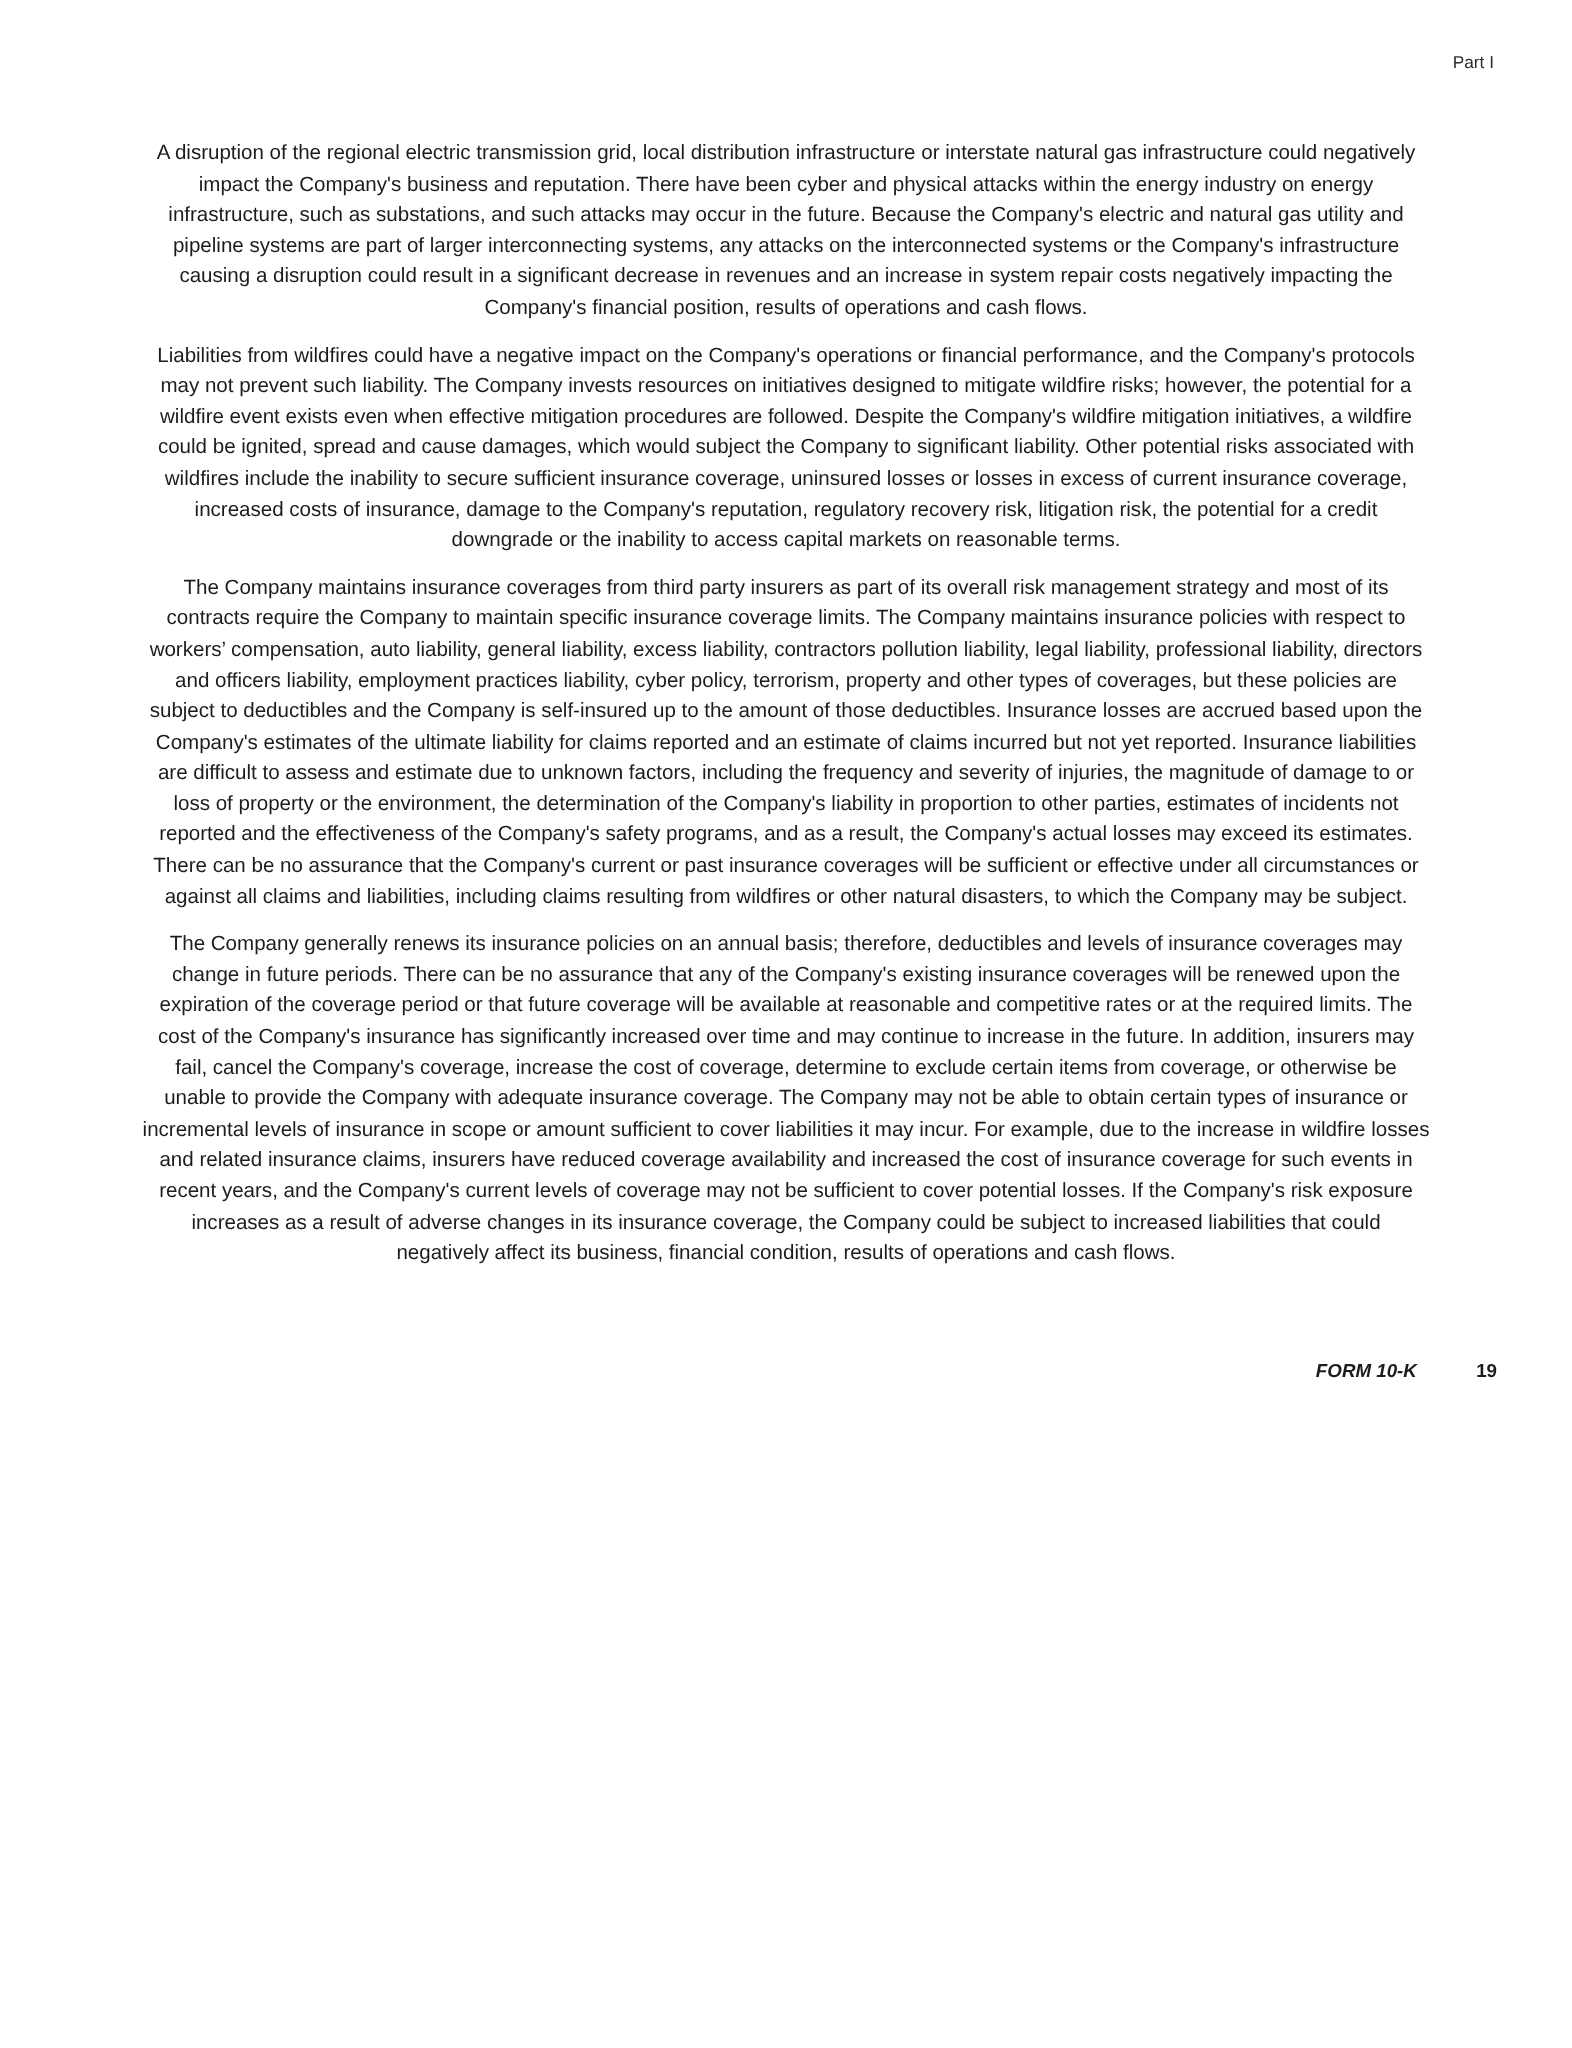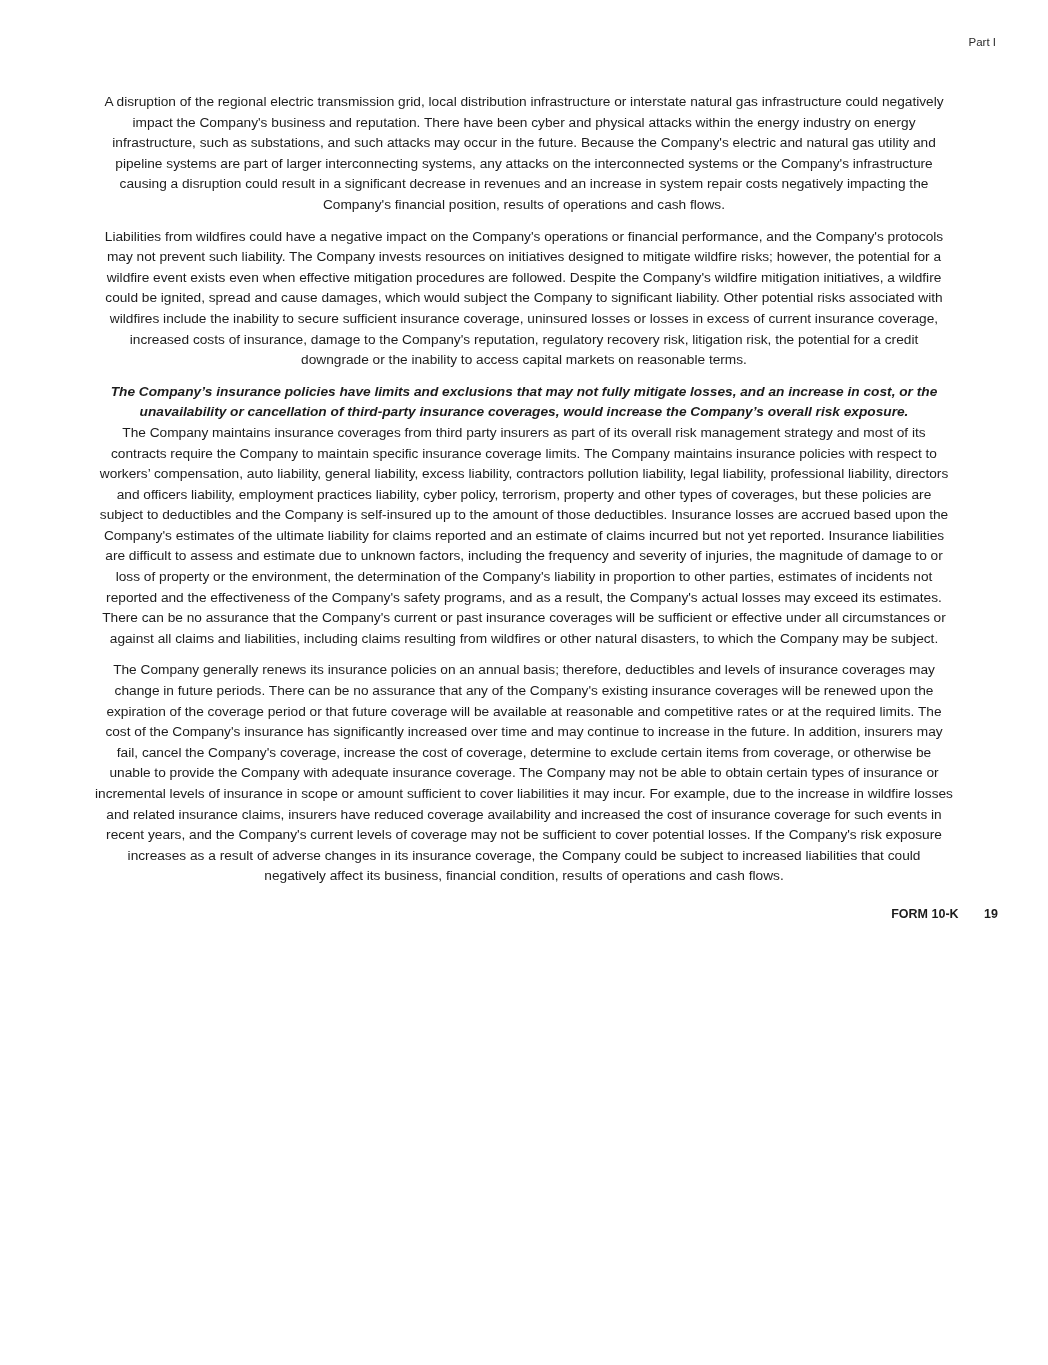--- a/index.html
+++ b/index.html
@@ -46,38 +46,38 @@
   }
   .page-footer {
     position: absolute;
     bottom: 50px;
     right: 50px;
     font-size: 12.5px;
     font-weight: bold;
     color: #1c1c1c;
   }
   .page-footer .form-label {
-    margin-right: 22px;
+    margin-right: 36px;
+    font-style: italic;
   }
 </style>
 </head>
 <body>
 
 <div class="page">
 
   <div class="page-header">
     <span>Part I</span>
   </div>
 
   <div class="content">
     <p>A disruption of the regional electric transmission grid, local distribution infrastructure or interstate natural gas infrastructure could negatively impact the Company's business and reputation. There have been cyber and physical attacks within the energy industry on energy infrastructure, such as substations, and such attacks may occur in the future. Because the Company's electric and natural gas utility and pipeline systems are part of larger interconnecting systems, any attacks on the interconnected systems or the Company's infrastructure causing a disruption could result in a significant decrease in revenues and an increase in system repair costs negatively impacting the Company's financial position, results of operations and cash flows.</p>
 
     <p>Liabilities from wildfires could have a negative impact on the Company's operations or financial performance, and the Company's protocols may not prevent such liability. The Company invests resources on initiatives designed to mitigate wildfire risks; however, the potential for a wildfire event exists even when effective mitigation procedures are followed. Despite the Company's wildfire mitigation initiatives, a wildfire could be ignited, spread and cause damages, which would subject the Company to significant liability. Other potential risks associated with wildfires include the inability to secure sufficient insurance coverage, uninsured losses or losses in excess of current insurance coverage, increased costs of insurance, damage to the Company's reputation, regulatory recovery risk, litigation risk, the potential for a credit downgrade or the inability to access capital markets on reasonable terms.</p>
 
-    <p class="section-heading">The Company’s insurance policies have limits and exclusions that may not fully mitigate losses, and an increase in cost, or the unavailability or cancellation of third-party insurance coverages, would increase the Company’s overall risk exposure.</p>
 
     <p class="after-heading">The Company maintains insurance coverages from third party insurers as part of its overall risk management strategy and most of its contracts require the Company to maintain specific insurance coverage limits. The Company maintains insurance policies with respect to workers’ compensation, auto liability, general liability, excess liability, contractors pollution liability, legal liability, professional liability, directors and officers liability, employment practices liability, cyber policy, terrorism, property and other types of coverages, but these policies are subject to deductibles and the Company is self-insured up to the amount of those deductibles. Insurance losses are accrued based upon the Company's estimates of the ultimate liability for claims reported and an estimate of claims incurred but not yet reported. Insurance liabilities are difficult to assess and estimate due to unknown factors, including the frequency and severity of injuries, the magnitude of damage to or loss of property or the environment, the determination of the Company's liability in proportion to other parties, estimates of incidents not reported and the effectiveness of the Company's safety programs, and as a result, the Company's actual losses may exceed its estimates. There can be no assurance that the Company's current or past insurance coverages will be sufficient or effective under all circumstances or against all claims and liabilities, including claims resulting from wildfires or other natural disasters, to which the Company may be subject.</p>
 
     <p>The Company generally renews its insurance policies on an annual basis; therefore, deductibles and levels of insurance coverages may change in future periods. There can be no assurance that any of the Company's existing insurance coverages will be renewed upon the expiration of the coverage period or that future coverage will be available at reasonable and competitive rates or at the required limits. The cost of the Company's insurance has significantly increased over time and may continue to increase in the future. In addition, insurers may fail, cancel the Company's coverage, increase the cost of coverage, determine to exclude certain items from coverage, or otherwise be unable to provide the Company with adequate insurance coverage. The Company may not be able to obtain certain types of insurance or incremental levels of insurance in scope or amount sufficient to cover liabilities it may incur. For example, due to the increase in wildfire losses and related insurance claims, insurers have reduced coverage availability and increased the cost of insurance coverage for such events in recent years, and the Company's current levels of coverage may not be sufficient to cover potential losses. If the Company's risk exposure increases as a result of adverse changes in its insurance coverage, the Company could be subject to increased liabilities that could negatively affect its business, financial condition, results of operations and cash flows.</p>
   </div>
 
   <div class="page-footer">
     <span class="form-label">FORM 10-K</span>
     <span class="page-number">19</span>
   </div>

